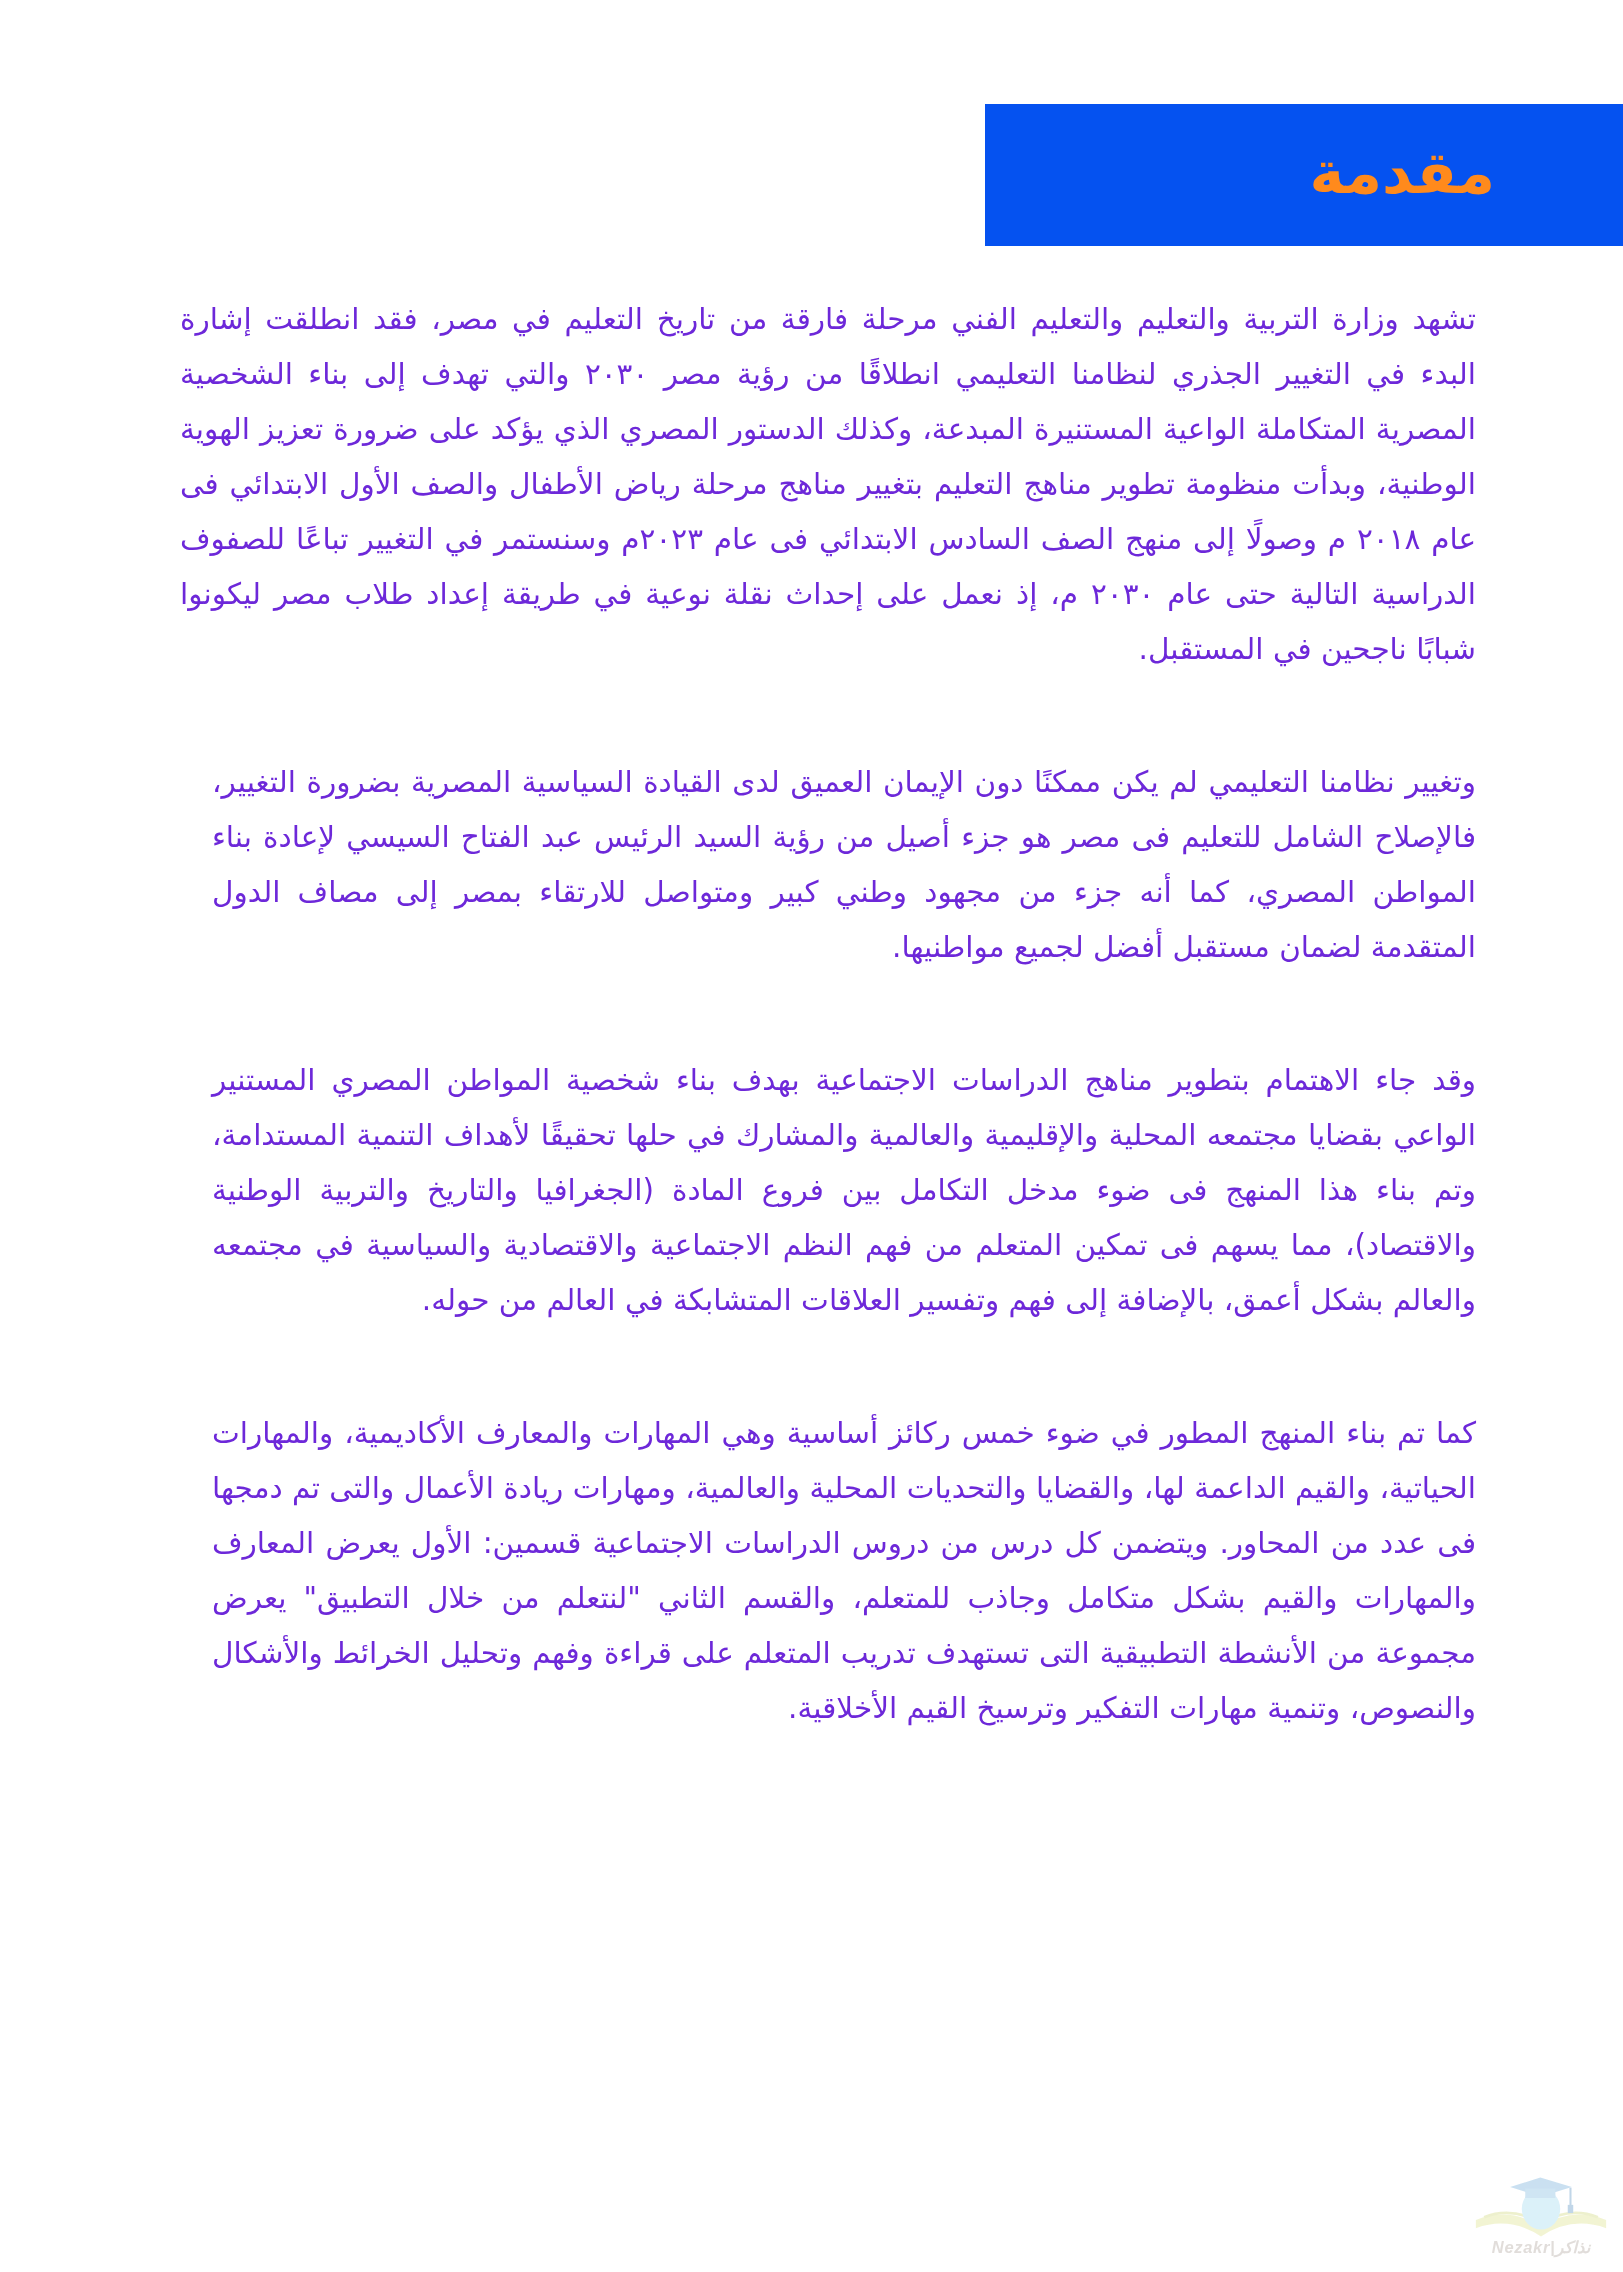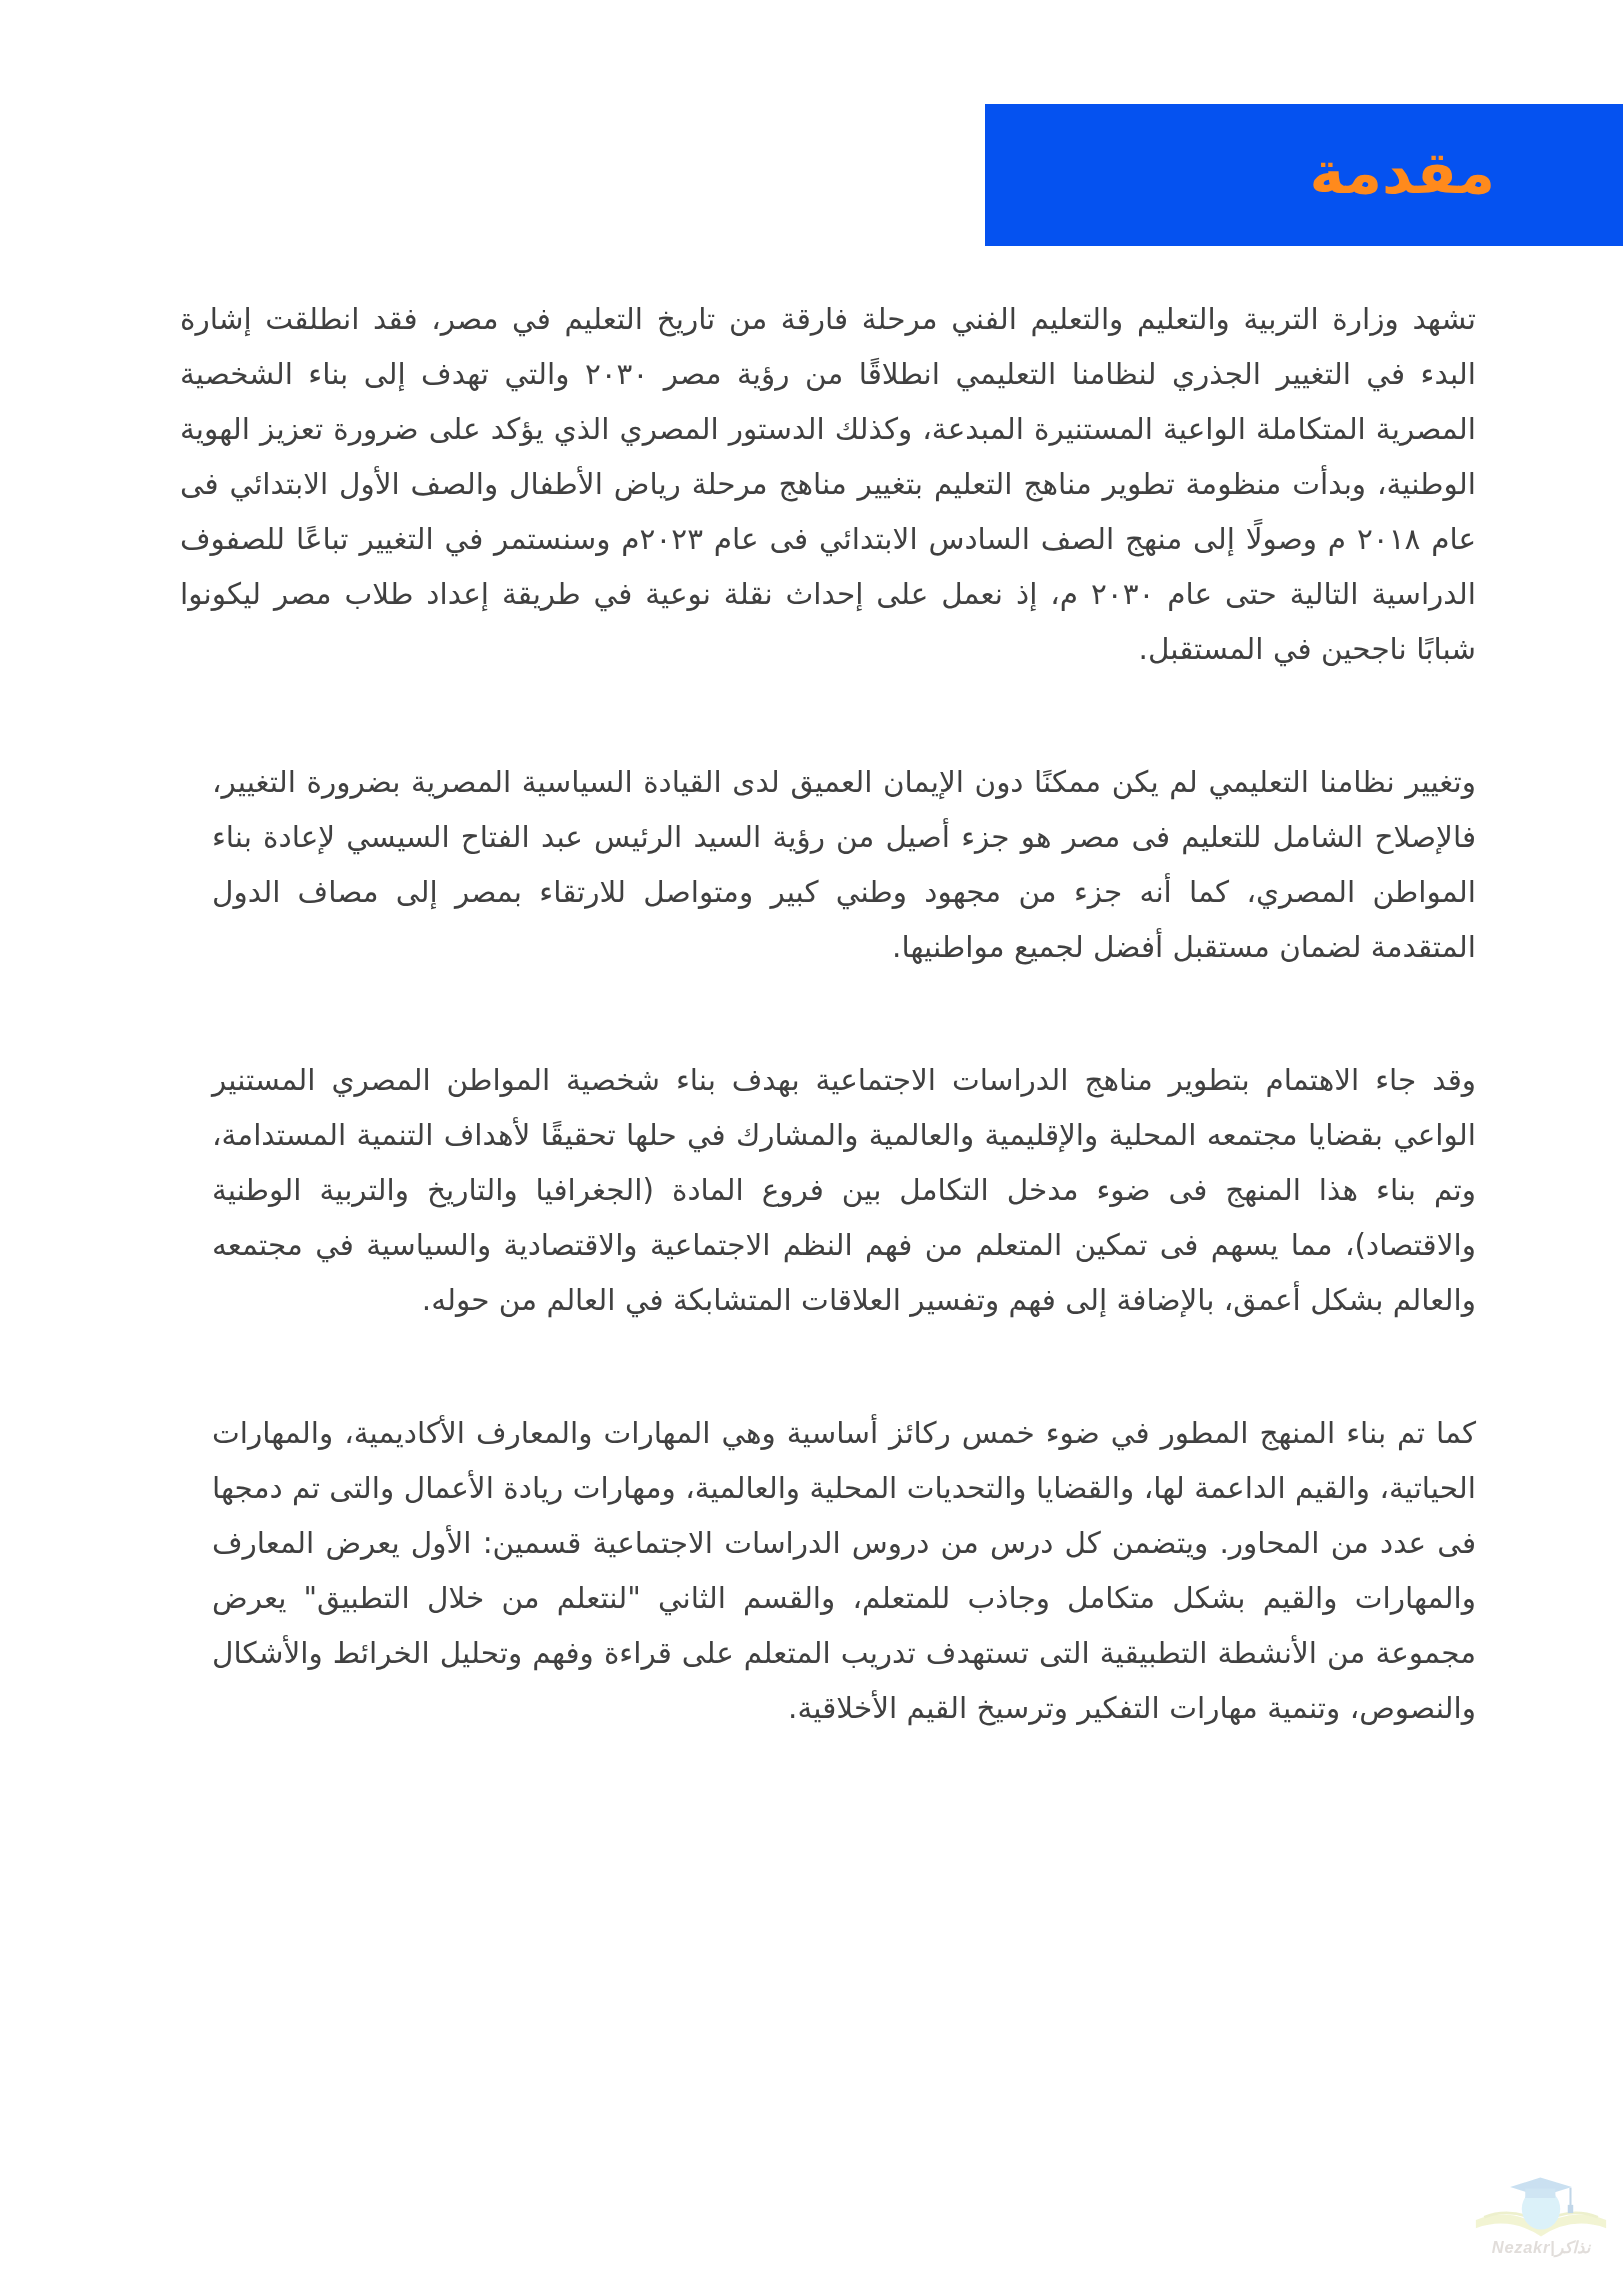--- a/index.html
+++ b/index.html
@@ -52,21 +52,21 @@
     top: 292px;
     direction: rtl;
   }
   .para {
     direction: rtl;
     text-align: justify;
     text-align-last: right;
     font-family: "DejaVu Sans", sans-serif;
     font-size: 29.5px;
     line-height: 55px;
-    color: #404040;
+    color: #6d28d9;
     margin: 0;
   }
   .para + .para {
     margin-top: 78px;
     margin-left: 32px;
   }
   .watermark {
     position: absolute;
     left: 1469px;
     top: 2165px;

